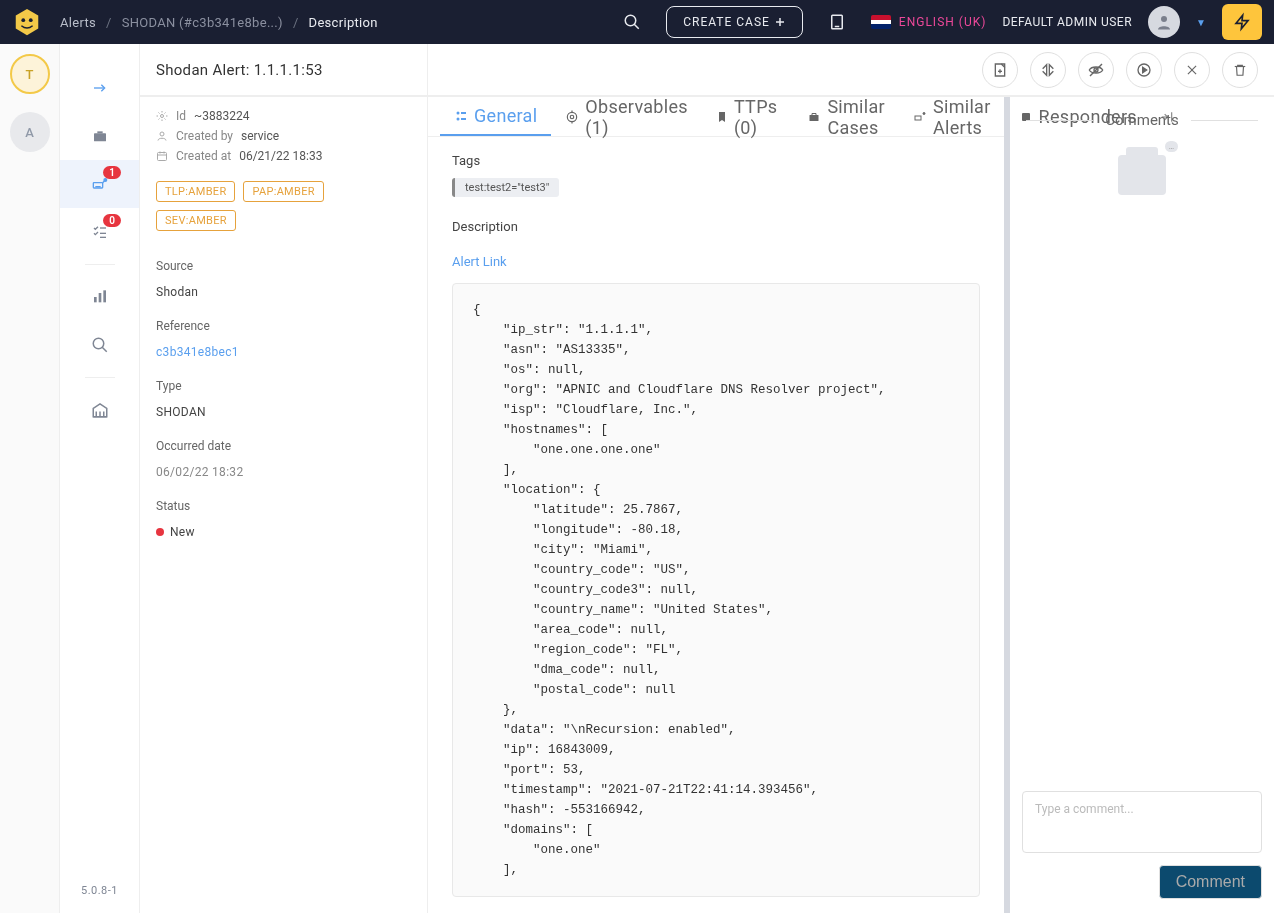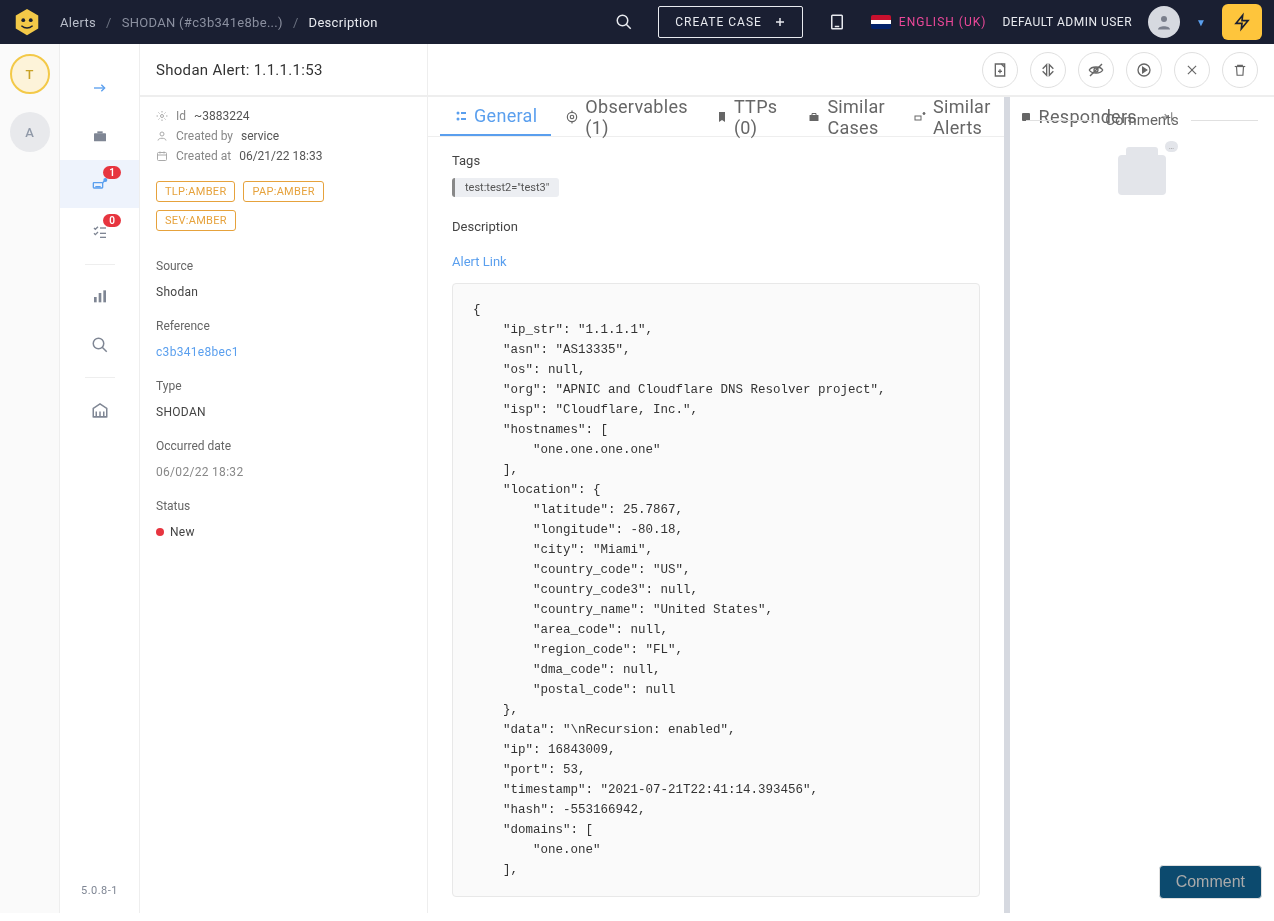--- a/index.html
+++ b/index.html
@@ -7,21 +7,21 @@
 
 
 .topbar { display: flex; align-items: center; height: 44px; background: #1a1f32; color: #b8bdc9; padding: 0 12px; }
 .logo { width: 30px; height: 30px; margin-right: 18px; }
 .breadcrumb { display: flex; align-items: center; gap: 10px; flex: 1; letter-spacing: 0.3px; }
 .breadcrumb .sep { color: #6b7280; }
 .breadcrumb .dim { color: #8a8f9f; }
 .breadcrumb .active { color: #e8eaef; }
 .topbar-right { display: flex; align-items: center; gap: 16px; }
 .icon-btn { width: 36px; height: 36px; display:flex; align-items:center; justify-content:center; cursor:pointer; color:#e8eaef; }
-.create-case { border: 1px solid #e8eaef; color: #e8eaef; padding: 8px 16px; border-radius: 2px; letter-spacing: 1px; font-size: 12px; cursor:pointer; display:flex; align-items:center; gap:12px; }
+.create-case { border: 1px solid #e8eaef; color: #e8eaef; padding: 8px 16px; border-radius: 8px; letter-spacing: 1px; font-size: 12px; cursor:pointer; display:flex; align-items:center; gap:4px; }
 .lang { display:flex; align-items:center; gap:8px; color:#ec4899; letter-spacing:1px; font-size:12px;}
 .flag { width:20px; height:14px; background:linear-gradient(#c8102e 33%, #fff 33% 66%, #012169 66%); border-radius:2px; position:relative; overflow:hidden;}
 .username { color:#e8eaef; letter-spacing:0.5px; font-size:12px;}
 .avatar-top { width:32px; height:32px; border-radius:50%; background:#d6d9e0; display:flex; align-items:center; justify-content:center; color:#7a7f8c;}
 .chev { color:#5a9fee; font-size:10px;}
 .lightning { width:40px; height:36px; background:#fec53c; border-radius:6px; display:flex; align-items:center; justify-content:center; color:#1a1f32; font-size:18px; cursor:pointer;}
 
 
 .app { display:flex; height: calc(100vh - 52px); }
 .org-rail { width:60px; background:#fafafa; border-right:1px solid #eee; display:flex; flex-direction:column; align-items:center; padding-top:10px; gap:18px;}
@@ -410,20 +410,21 @@
 
         <div class="comments-col">
           <div class="comments-title">
             <div class="line"></div>
             <span style="font-size:15px;">Comments</span>
             <div class="line"></div>
           </div>
           <div class="comments-empty">
             <div class="typewriter"></div>
           </div>
+          <div class="comment-input"><span style="color:#bbb;">Type a comment...</span></div>
           <div class="comment-footer">
             <button class="comment-btn">Comment</button>
           </div>
         </div>
       </div>
     </div>
   </div>
 </div>
 
 </body></html>

